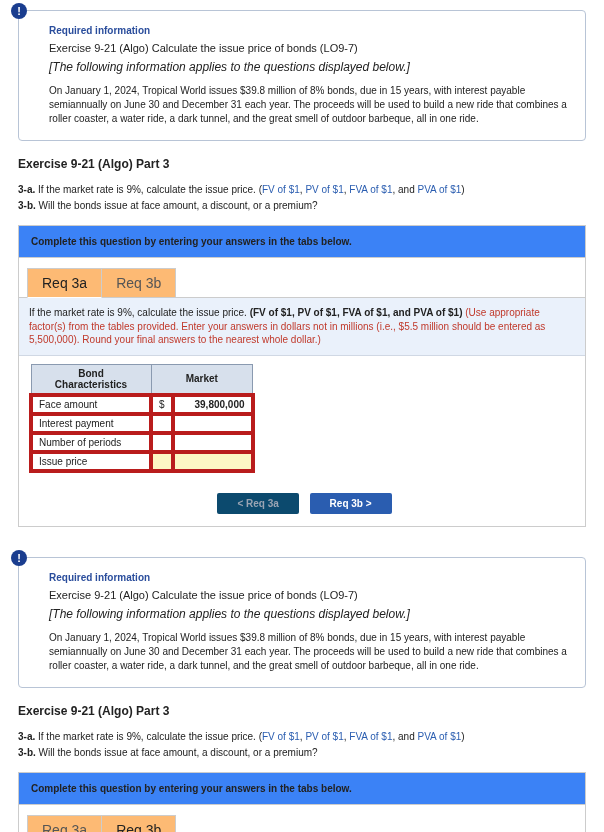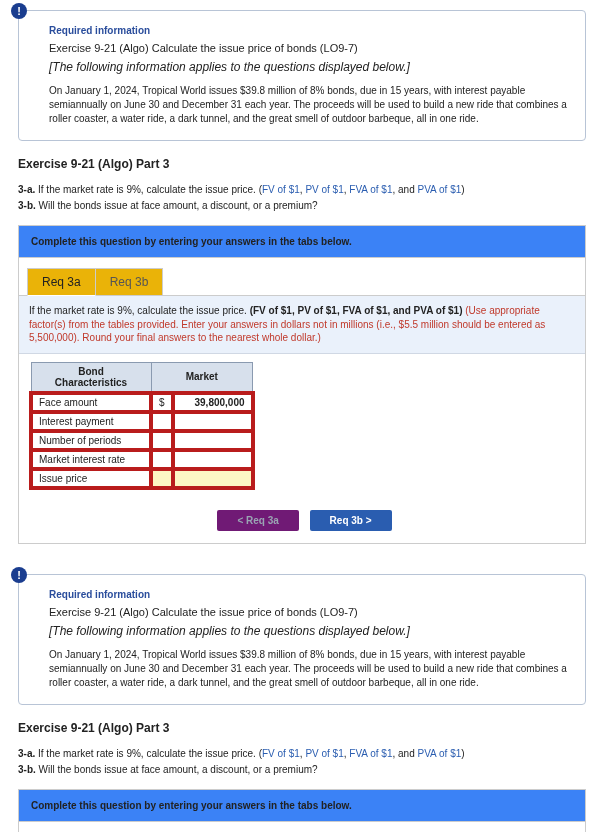--- a/index.html
+++ b/index.html
@@ -10,38 +10,38 @@
   .ex-title { font-weight: normal; font-size: 11px; margin-bottom: 6px; color: #222; }
   .applies { font-style: italic; font-size: 12px; margin-bottom: 10px; color: #222; }
   .body-text { font-size: 10px; line-height: 1.4; color: #222; }
   .part-title { font-weight: bold; font-size: 12px; margin: 8px 0 12px 0; color: #222; }
   .q-line { font-size: 10px; line-height: 1.4; margin-bottom: 2px; }
   .q-prefix { font-weight: bold; }
   .link { color: #2a5db0; }
   .answer-block { border: 1px solid #ccc; margin-top: 12px; }
   .answer-head { background: #3b82f6; padding: 10px 12px; font-weight: bold; font-size: 10px; border-bottom: 1px solid #ccc; }
   .tabs { display: flex; padding: 10px 8px 0 8px; }
-  .tab { border: 1px solid #ccc; padding: 6px 14px; font-size: 12px; background: #eab308; cursor: pointer; margin-right: -1px; position: relative; }
+  .tab { border: 1px solid #ccc; padding: 6px 14px; font-size: 14px; background: #fdba74; cursor: pointer; margin-right: -1px; position: relative; }
   .tab.active { border-bottom: 1px solid #fff; z-index: 2; }
   .tab.inactive { color: #555; }
   .tab-content-border { border-top: 1px solid #ccc; margin-top: -1px; }
   .instr { padding: 8px 10px; font-size: 10px; line-height: 1.35; background: #eaf1fb; border-bottom: 1px solid #d0d8e4; }
   .instr-bold { font-weight: bold; }
   .instr-red { color: #c0392b; }
   .table-wrap { padding: 8px 10px 14px 10px; }
   table.bond { border-collapse: collapse; font-size: 10px; }
   table.bond th { background: #d7e0ec; border: 1px solid #8a9ab0; padding: 3px 10px; font-weight: bold; text-align: center; }
   table.bond td { border: 4px solid #b91c1c; padding: 2px 6px; height: 16px; }
   table.bond td.label { width: 120px; background: #fff; }
   table.bond td.dollar { width: 14px; text-align: center; background: #fff; }
   table.bond td.val { width: 80px; text-align: right; background: #fff; font-weight: bold; }
   table.bond tr.issue td.val, table.bond tr.issue td.dollar { background: #fdf6c4; }
   .nav-btns { text-align: center; padding: 0 0 4px 0; }
   .btn { display: inline-block; padding: 5px 20px; font-size: 10px; font-weight: bold; border-radius: 2px; margin: 6px 4px 8px 4px; cursor: pointer; }
-  .btn-disabled { background: #701a75; color: #9aa4b3; margin-left: 9px; }
+  .btn-disabled { background: #0c4a6e; color: #9aa4b3; margin-left: 9px; }
   .btn-primary { background: #2a5db0; color: #fff; }
   .q3b-line { padding: 8px 10px; font-size: 10px; background: #eaf1fb; border-bottom: 1px solid #d0d8e4; }
   .spacer { height: 30px; }
 </style>
 </head>
 <body>
 
 <div class="exercise-box">
   <div class="exclaim">!</div>
   <div class="req-info">Required information</div>
@@ -87,25 +87,20 @@
       <tr>
         <td class="label">Interest payment</td>
         <td class="dollar"></td>
         <td class="val"></td>
       </tr>
       <tr>
         <td class="label">Number of periods</td>
         <td class="dollar"></td>
         <td class="val"></td>
       </tr>
-      <tr>
-        <td class="label">Market interest rate</td>
-        <td class="dollar"></td>
-        <td class="val"></td>
-      </tr>
       <tr class="issue">
         <td class="label">Issue price</td>
         <td class="dollar"></td>
         <td class="val"></td>
       </tr>
     </tbody>
       </table>
   </div>
   <div class="nav-btns">
     <span class="btn btn-disabled">&lt;  Req 3a</span>

